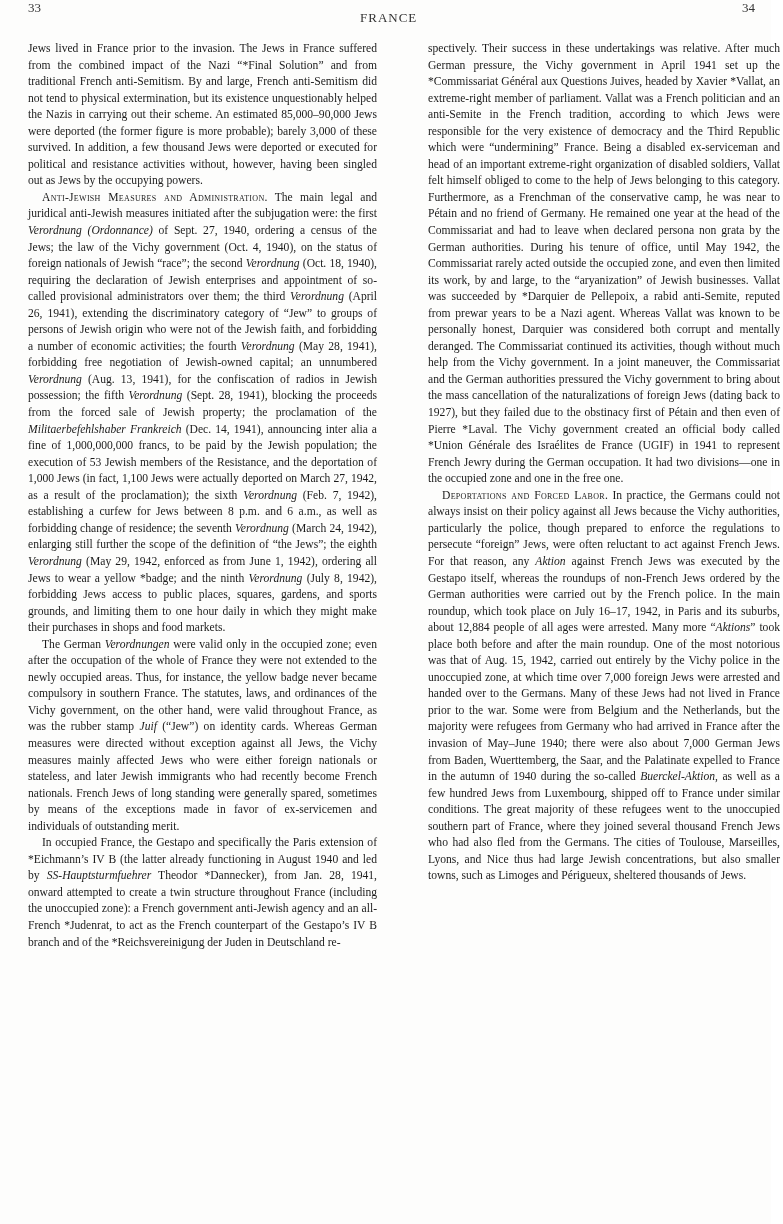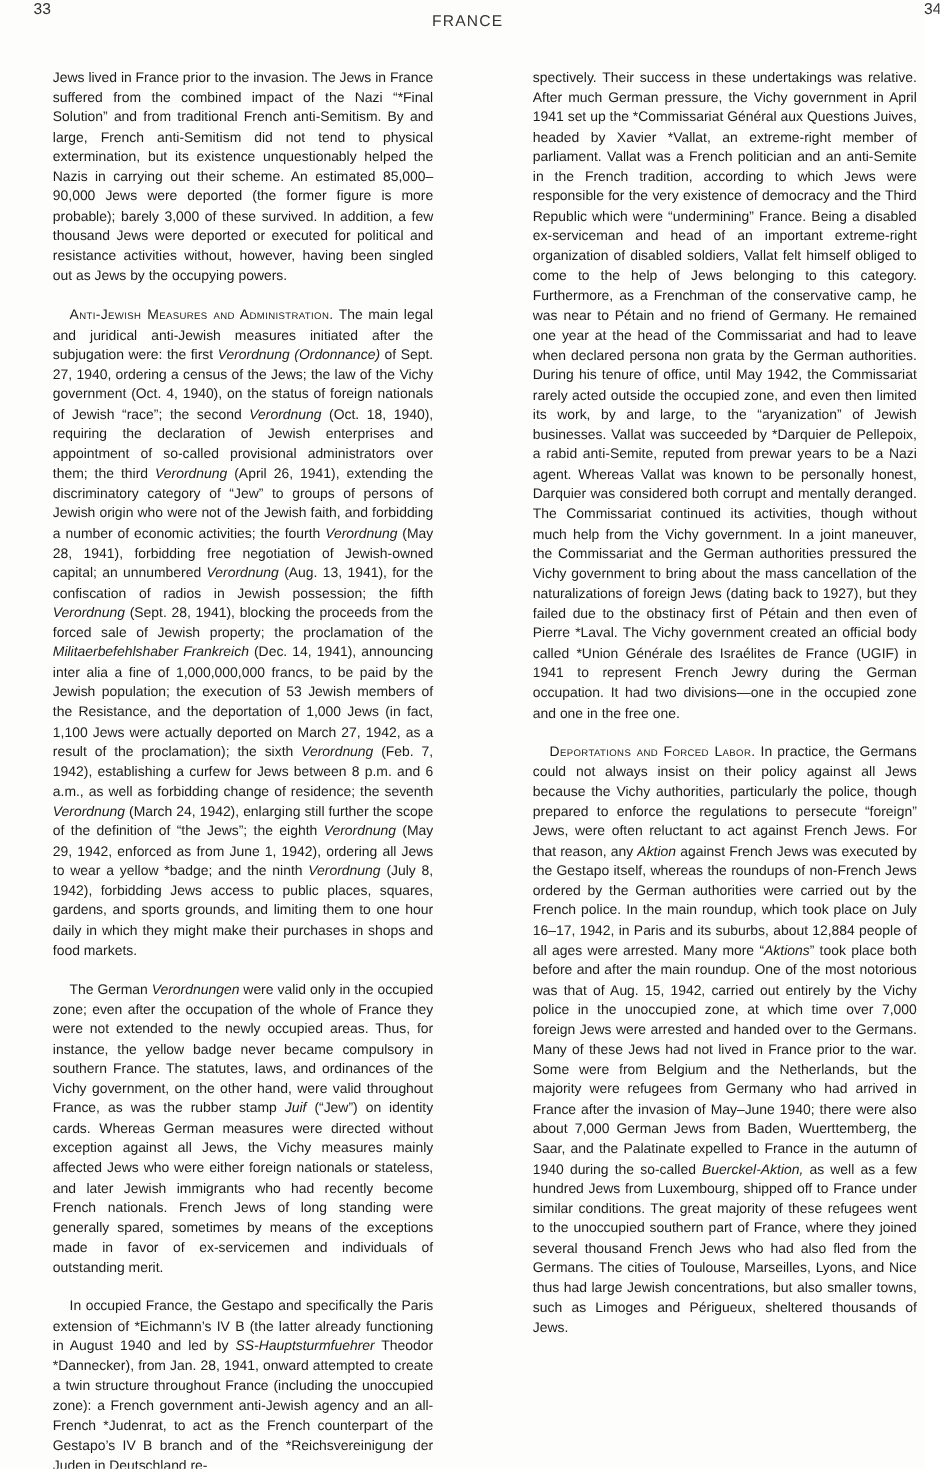--- a/index.html
+++ b/index.html
@@ -1,35 +1,35 @@
 <!DOCTYPE html>
 <html><head>
   <meta charset="utf-8">
   <style>
     html, body { margin: 0; padding: 0; background: #ffffff; }
     body { width: 783px; height: 1224px; overflow: hidden; position: relative; }
     .page {
       position: absolute; left: 0; top: 0; width: 771px; height: 1224px;
       background: #fdfdfc; color: #1b1b1b;
-      font-family: Liberation Sans, sans-serif;
+      font-family: Liberation Serif, serif;
     }
     .header {
       position: absolute; top: -8px; left: 0; width: 783px; height: 26px;
       font-size: 13px; color: #333;
     }
     .header .pnum-left { position: absolute; left: 28px; top: 8px; }
     .header .runhead { position: absolute; left: 360px; top: 18px; letter-spacing: 1px; }
-    .header .pnum-right { position: absolute; left: 770px; top: 8px; }
+    .header .pnum-right { position: absolute; left: 742px; top: 8px; }
     .col {
       position: absolute; top: 41px; font-size: 11.6px; line-height: 16.55px;
       text-align: justify; hyphens: none;
     }
     .col-left { left: 28px; width: 349px; }
     .col-right { left: 428px; width: 352px; }
-    .col p { margin: 16px; text-indent: 0; }
+    .col p { margin: 0; text-indent: 0; }
     .col p.indent { text-indent: 14px; }
     .sc { font-variant: small-caps; letter-spacing: 0.3px; }
     i { font-style: italic; }
   </style>
 </head>
 <body>
 
 <div class="page">
 
   <div class="header">

